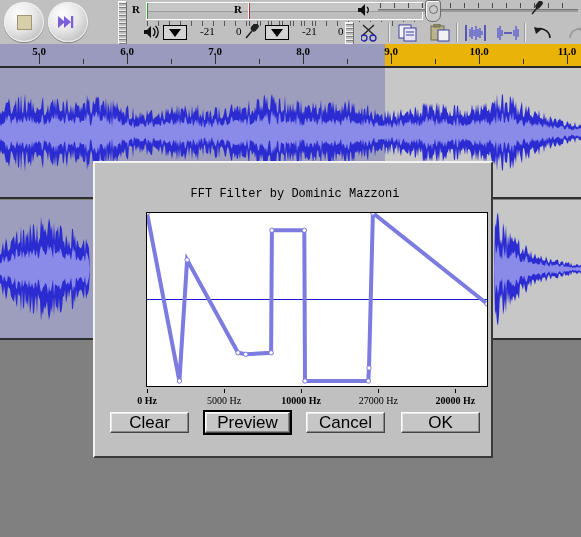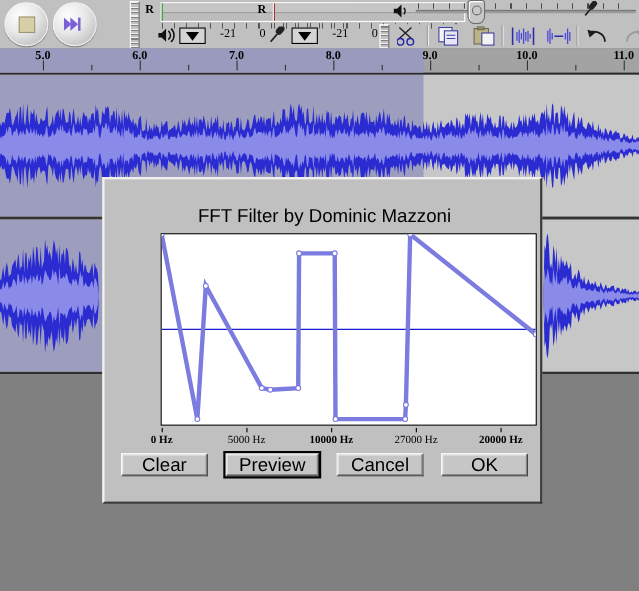--- a/index.html
+++ b/index.html
@@ -41,21 +41,21 @@
     background:repeating-linear-gradient(to right,#4a4a4a 0px,#4a4a4a 1px,transparent 1px,transparent 14px);}
   .sliderThumb{position:absolute;width:14px;height:20px;background:#c8c8c8;
     border:1px solid #6d6d6d;border-radius:3px 3px 7px 7px;box-shadow:inset 1px 1px 0 #fff;}
   .sliderThumb::after{content:"";position:absolute;left:3px;top:4px;width:7px;height:7px;border-radius:50%;
     border:1px solid #6d6d6d;}
 
   .edit-btn{position:absolute;top:22px;width:31px;height:21px;background:#c0c0c0;display:flex;align-items:center;justify-content:center;}
   .edit-sep{position:absolute;top:23px;width:1px;height:19px;background:#9a9a9a;border-right:1px solid #ececec;}
 
   
-  #ruler{position:absolute;left:0;top:44px;width:581px;height:24px;background:#a3a3a3;
+  #ruler{position:absolute;left:0;top:44px;width:581px;height:24px;background:#eab308;
     border-bottom:2px solid #2a2a2a;box-sizing:border-box;}
   #ruler .sel{position:absolute;left:0;top:0;height:22px;background:#9a9abe;}
   .rtick{position:absolute;bottom:2px;width:1px;background:#333;}
   .rlab{position:absolute;top:1px;font-size:11px;font-weight:bold;font-family:"Liberation Serif",serif;
     color:#000;transform:translateX(-50%);}
 
   
   .track{position:absolute;left:0;width:581px;background:#c7c7c7;overflow:hidden;}
   .track .selbg{position:absolute;left:0;top:0;bottom:0;background:#9d9dbd;}
   .track .wave{position:absolute;left:0;top:0;right:0;bottom:0;}
@@ -67,22 +67,22 @@
     border-right:2px solid #3a3a3a;border-bottom:2px solid #3a3a3a;box-sizing:border-box;}
   #titlebar{position:absolute;left:2px;top:2px;width:394px;height:17px;
     background:linear-gradient(to right,#037a7f 0%,#13b7c4 60%,#2ad2e0 100%);
     display:flex;align-items:center;}
   #titlebar .tt{color:#fff;font-weight:bold;font-size:12px;margin-left:4px;
      font-family:"Liberation Sans",sans-serif;letter-spacing:.2px;}
   #closebtn{position:absolute;right:2px;top:1px;width:15px;height:14px;background:#c6c6c6;
     border-top:1px solid #fff;border-left:1px solid #fff;border-right:1px solid #3a3a3a;border-bottom:1px solid #3a3a3a;
     display:flex;align-items:center;justify-content:center;font-size:11px;font-weight:bold;line-height:1;color:#000;
     font-family:"Liberation Sans",sans-serif;}
-  #dlgsub{position:absolute;left:0;top:24px;width:400px;text-align:center;font-size:17px;
-    font-family:Liberation Sans, sans-serif;color:#000;}
+  #dlgsub{position:absolute;left:0;top:24px;width:400px;text-align:center;font-size:12px;
+    font-family:Liberation Mono, monospace;color:#000;}
 
   #plotwrap{position:absolute;left:51px;top:49px;width:342px;height:175px;background:#fff;
     border:1px solid #000;box-sizing:border-box;}
   #plotwrap svg{display:block;}
   .ylab{position:absolute;right:0;font-size:11px;font-weight:bold;text-align:right;white-space:nowrap;
     transform:translateY(-50%);font-family:"Liberation Serif",serif;}
   #yaxis{position:absolute;left:0;top:49px;width:47px;height:175px;}
   .ytick{position:absolute;left:47px;width:4px;height:1px;background:#000;}
   #xaxis{position:absolute;left:44px;top:226px;width:352px;height:22px;}
   .xtick{position:absolute;top:0;width:1px;height:4px;background:#000;}

